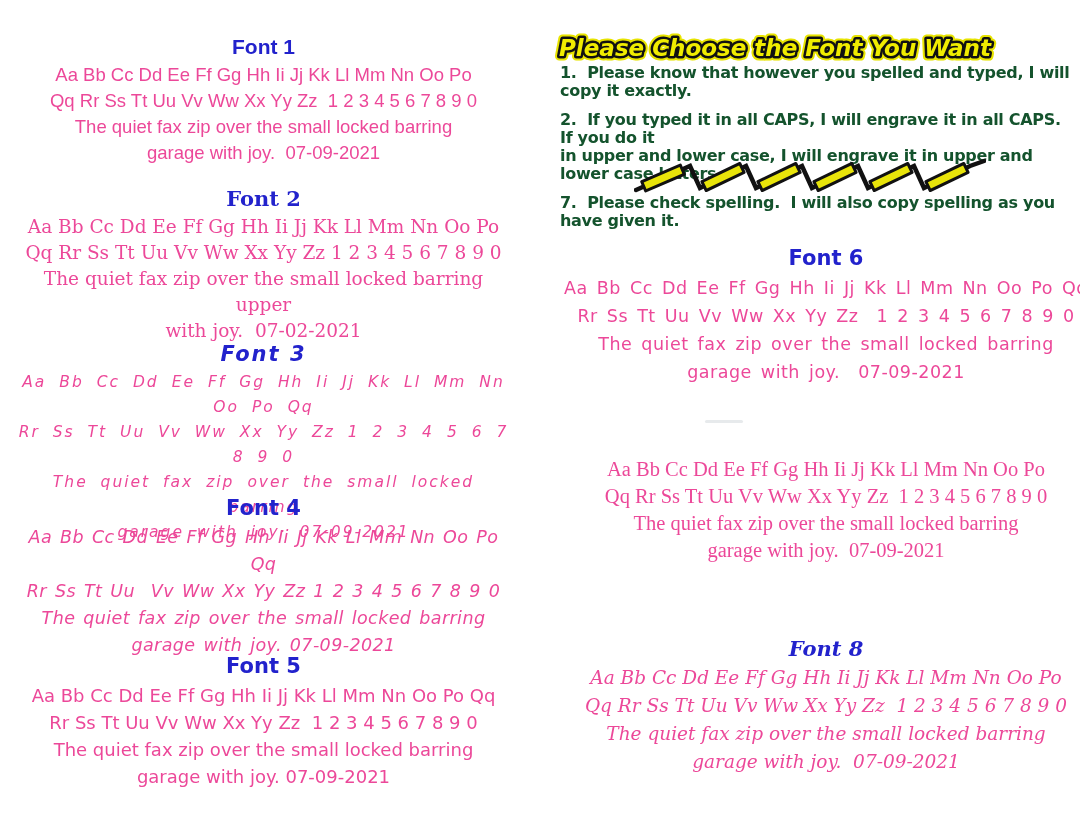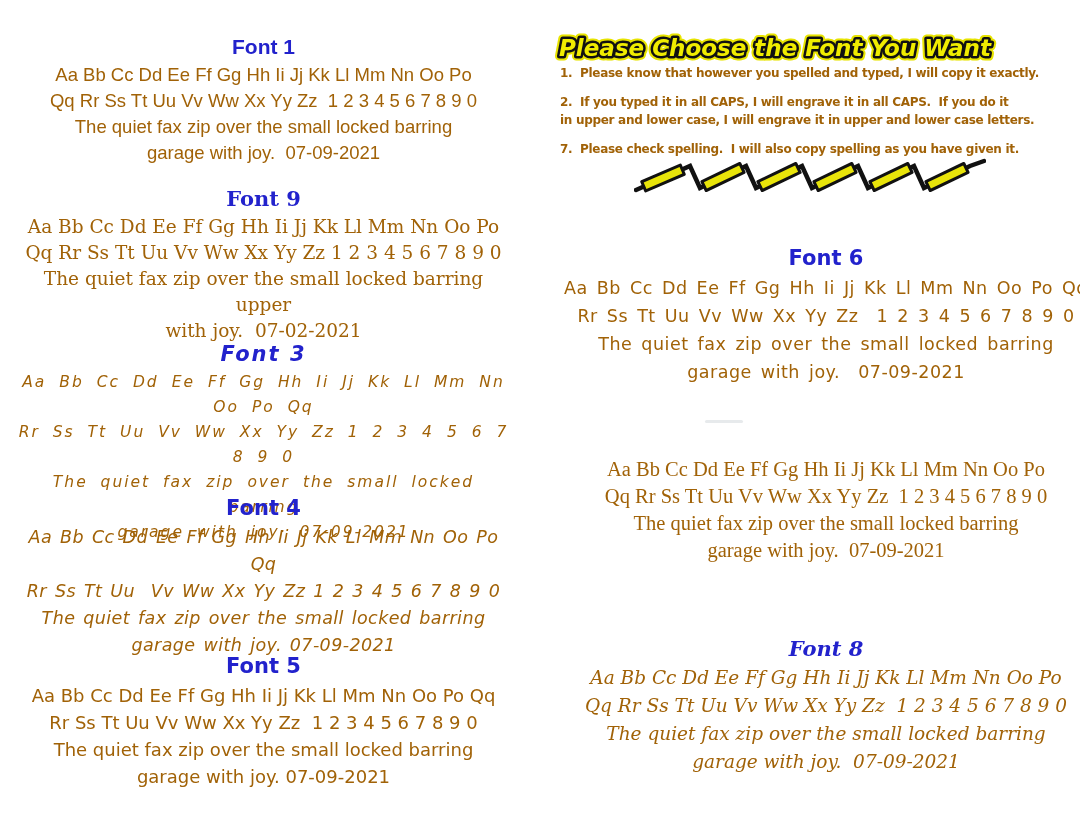--- a/index.html
+++ b/index.html
@@ -6,21 +6,21 @@
   body { background:#ffffff; font-family:"DejaVu Sans", sans-serif; }
   #page {
     position:relative; width:1080px; height:834px; background:#ffffff;
     overflow:hidden; color:#1a1a1a;
   }
   .col-left  { position:absolute; left:0;   top:0; width:495px; height:834px; }
   .col-right { position:absolute; left:540px; top:0; width:540px; height:834px; }
 
   .font-block { position:absolute; left:16px; width:100%; text-align:center; }
   .ftitle { color:#2222cc; font-weight:bold; font-size:21px; line-height:25px; margin-bottom:3px; }
-  .sample { white-space:pre-wrap; color:#a16207; }
+  .sample { white-space:pre-wrap; color:#ec4899; }
 
   
   .f1 { top:34px; }
   .f1 .ftitle { font-family:"Liberation Sans", sans-serif; }
   .f1 .sample { font-family:"Liberation Sans", sans-serif; font-size:18.5px; line-height:26px; }
 
   
   .f2 { top:186px; }
   .f2 .ftitle { font-family:"DejaVu Serif", serif; }
   .f2 .sample { font-family:"DejaVu Serif", serif; font-size:18.5px; line-height:26px; }
@@ -55,22 +55,22 @@
 
   
   .f8 { top:636px; }
   .f8 .ftitle { font-family:"DejaVu Serif", serif; font-style:italic; }
   .f8 .sample { font-family:"DejaVu Serif", serif; font-style:italic; font-size:18.5px; line-height:28px; }
 
   
   .wordart-wrap { position:absolute; top:32px; left:0; width:100%; text-align:left;font-style:italic; }
   .instructions { position:absolute; top:64px; left:20px; width:516px; }
   .instr {
-    font-family:"DejaVu Sans", sans-serif; font-weight:bold; font-size:12px;
-    letter-spacing:-0.3px; line-height:18px; color:#a16207;
+    font-family:"DejaVu Sans", sans-serif; font-weight:bold; font-size:16px;
+    letter-spacing:-0.3px; line-height:18px; color:#14532d;
     white-space:pre-wrap; margin-bottom:11px;
   }
   .ribbon-wrap { position:absolute; top:156px; left:0; width:100%; text-align:center; }
   .faint-mark { position:absolute; left:705px; top:420px; width:38px; height:3px;
                 background:#e7eaec; border-radius:2px; }
 </style>
 </head>
 <body>
 
 <div id="page">
@@ -79,21 +79,21 @@
 
     <section class="font-block f1">
       <div class="ftitle">Font 1</div>
       <div class="sample">Aa Bb Cc Dd Ee Ff Gg Hh Ii Jj Kk Ll Mm Nn Oo Po</div>
       <div class="sample">Qq Rr Ss Tt Uu Vv Ww Xx Yy Zz  1 2 3 4 5 6 7 8 9 0</div>
       <div class="sample">The quiet fax zip over the small locked barring</div>
       <div class="sample">garage with joy.  07-09-2021</div>
     </section>
 
     <section class="font-block f2">
-      <div class="ftitle">Font 9</div>
+      <div class="ftitle">Font 2</div>
       <div class="sample">Aa Bb Cc Dd Ee Ff Gg Hh Ii Jj Kk Ll Mm Nn Oo Po</div>
       <div class="sample">Qq Rr Ss Tt Uu Vv Ww Xx Yy Zz 1 2 3 4 5 6 7 8 9 0</div>
       <div class="sample">The quiet fax zip over the small locked barring upper</div>
       <div class="sample">with joy.  07-02-2021</div>
     </section>
 
     <section class="font-block f3">
       <div class="ftitle">Font 3</div>
       <div class="sample">Aa Bb Cc Dd Ee Ff Gg Hh Ii Jj Kk Ll Mm Nn Oo Po Qq</div>
       <div class="sample">Rr Ss Tt Uu Vv Ww Xx Yy Zz 1 2 3 4 5 6 7 8 9 0</div>

